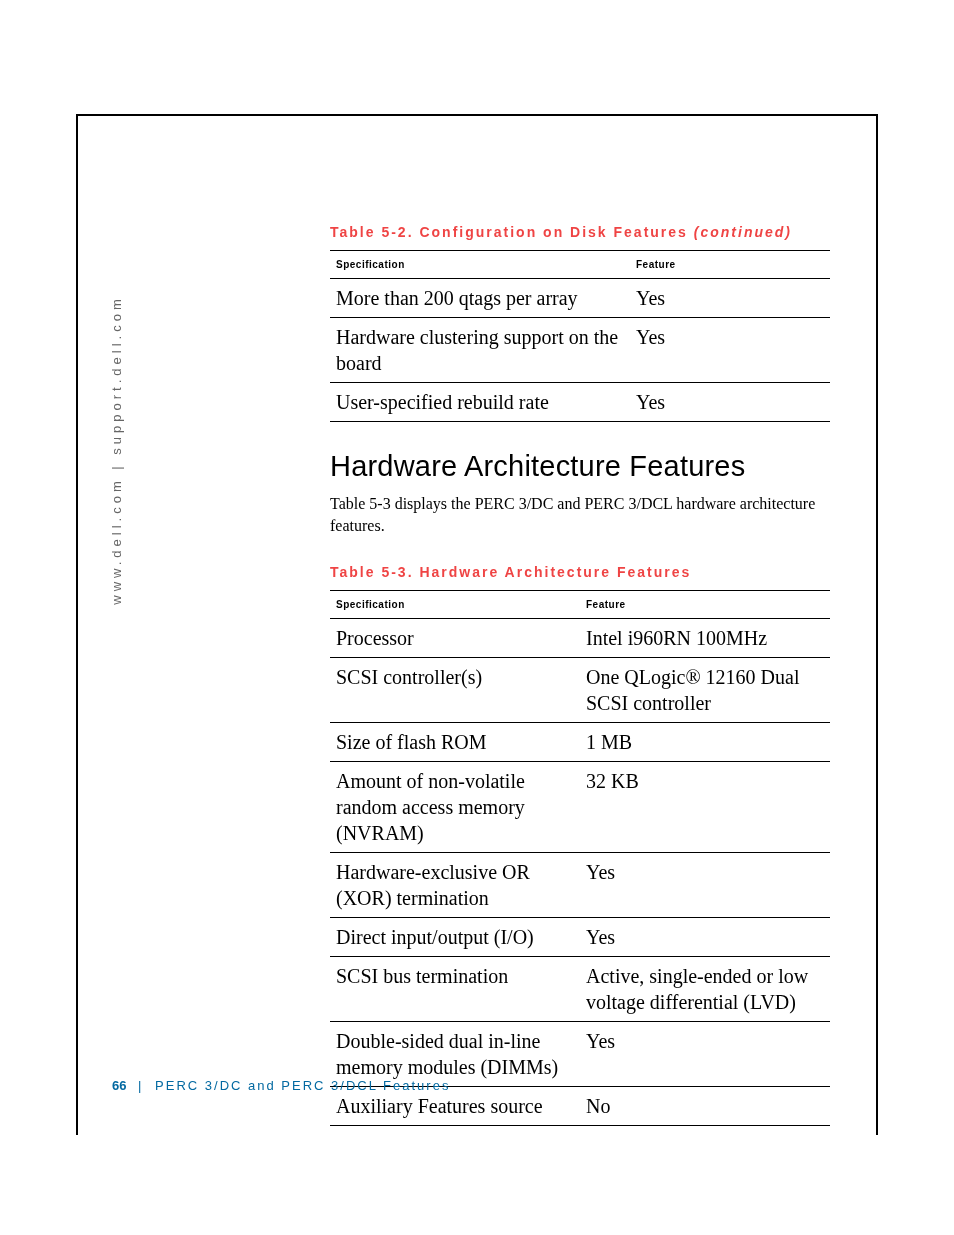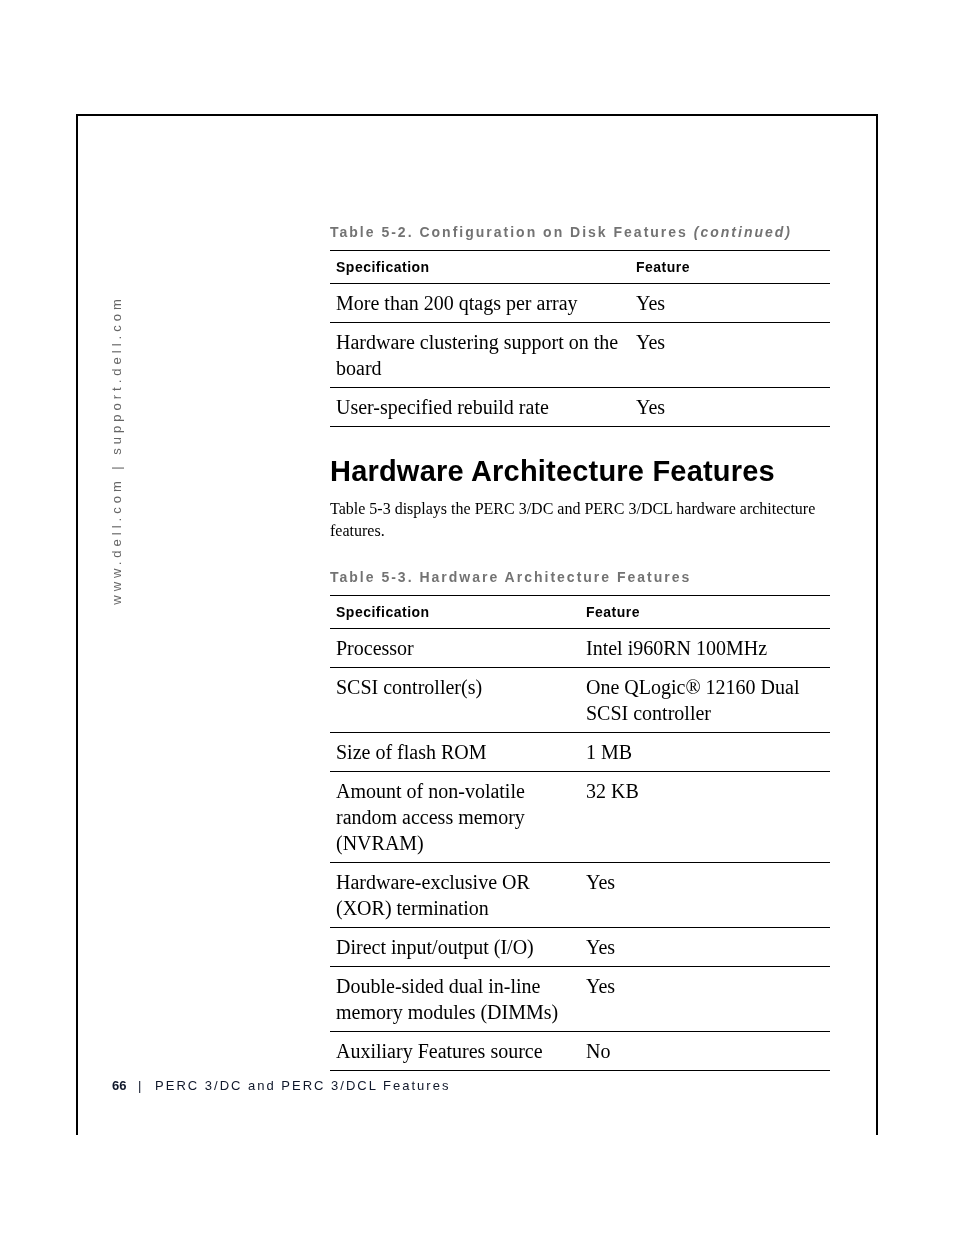--- a/index.html
+++ b/index.html
@@ -1,30 +1,30 @@
 <!DOCTYPE html>
 <html><head>
 <meta charset="utf-8">
 <style>
   * { margin: 0; padding: 0; box-sizing: border-box; }
   html, body { width: 954px; height: 1235px; background: #fff; font-family: Georgia, 'Times New Roman', serif; color: #000; }
   .page-frame { position: absolute; top: 114px; left: 76px; right: 76px; bottom: 100px; border-top: 2px solid #000; border-left: 2px solid #000; border-right: 2px solid #000; }
   .side-url { position: absolute; left: 116px; top: 450px; transform: rotate(-90deg) translate(-50%, -50%); transform-origin: left top; font-family: "Helvetica Neue", Helvetica, Arial, sans-serif; font-size: 13px; letter-spacing: 4px; color: #666; white-space: nowrap; font-weight: normal; }
   .content { position: absolute; left: 330px; top: 224px; width: 500px; }
-  .table-caption { font-family: "Helvetica Neue", Helvetica, Arial, sans-serif; font-size: 14px; font-weight: bold; color: #737373; letter-spacing: 2px; margin-bottom: 10px; }
+  .table-caption { font-family: "Helvetica Neue", Helvetica, Arial, sans-serif; font-size: 14px; font-weight: bold; color: #ef4444; letter-spacing: 2px; margin-bottom: 10px; }
   .table-caption .continued { font-style: italic; font-weight: bold; }
   table { width: 100%; border-collapse: collapse; margin-bottom: 28px; }
-  table th { text-align: left; font-family: "Helvetica Neue", Helvetica, Arial, sans-serif; font-size: 14px; font-weight: bold; letter-spacing: 0.5px; padding: 8px 6px 8px 6px; border-top: 1.5px solid #000; border-bottom: 1px solid #000; }
+  table th { text-align: left; font-family: "Helvetica Neue", Helvetica, Arial, sans-serif; font-size: 10px; font-weight: bold; letter-spacing: 0.5px; padding: 8px 6px 8px 6px; border-top: 1.5px solid #000; border-bottom: 1px solid #000; }
   table td { font-family: Georgia, 'Times New Roman', serif; font-size: 20px; padding: 6px 6px 6px 6px; border-bottom: 1px solid #000; vertical-align: top; line-height: 1.3; }
   .t52 th:first-child, .t52 td:first-child { width: 60%; }
   .t53 th:first-child, .t53 td:first-child { width: 50%; }
   table tr:last-child td { border-bottom: 1.5px solid #000; margin-left: 20px; }
-  h1.section { font-family: "Helvetica Neue", Helvetica, Arial, sans-serif; font-size: 29px; font-weight: bold; letter-spacing: 0.2px; margin-top: 4px; margin-bottom: 10px; }
+  h1.section { font-family: "Helvetica Neue", Helvetica, Arial, sans-serif; font-size: 29px; font-weight: normal; letter-spacing: 0.2px; margin-top: 4px; margin-bottom: 10px; }
   p.body { font-family: Georgia, 'Times New Roman', serif; font-size: 16px; line-height: 1.35; margin-bottom: 28px; }
-  .footer { position: absolute; left: 112px; bottom: 142px; font-family: "Helvetica Neue", Helvetica, Arial, sans-serif; font-size: 13px; letter-spacing: 2px; color: #0f172a; }
+  .footer { position: absolute; left: 112px; bottom: 142px; font-family: "Helvetica Neue", Helvetica, Arial, sans-serif; font-size: 13px; letter-spacing: 2px; color: #0369a1; }
   .footer .pn { font-weight: bold; letter-spacing: 0; }
   .footer .sep { margin: 0 6px; }
 </style>
 </head>
 <body>
 
 <div class="page-frame"></div>
 
 <div class="side-url">www.dell.com | support.dell.com</div>
 
@@ -88,20 +88,24 @@
       </tr>
       <tr>
         <td>Hardware-exclusive OR (XOR) termination</td>
         <td>Yes</td>
       </tr>
       <tr>
         <td>Direct input/output (I/O)</td>
         <td>Yes</td>
       </tr>
       <tr>
+        <td>SCSI bus termination</td>
+        <td>Active, single-ended or low voltage differential (LVD)</td>
+      </tr>
+      <tr>
         <td>Double-sided dual in-line memory modules (DIMMs)</td>
         <td>Yes</td>
       </tr>
       <tr>
         <td>Auxiliary Features source</td>
         <td>No</td>
       </tr>
     </tbody>
   </table>
 

